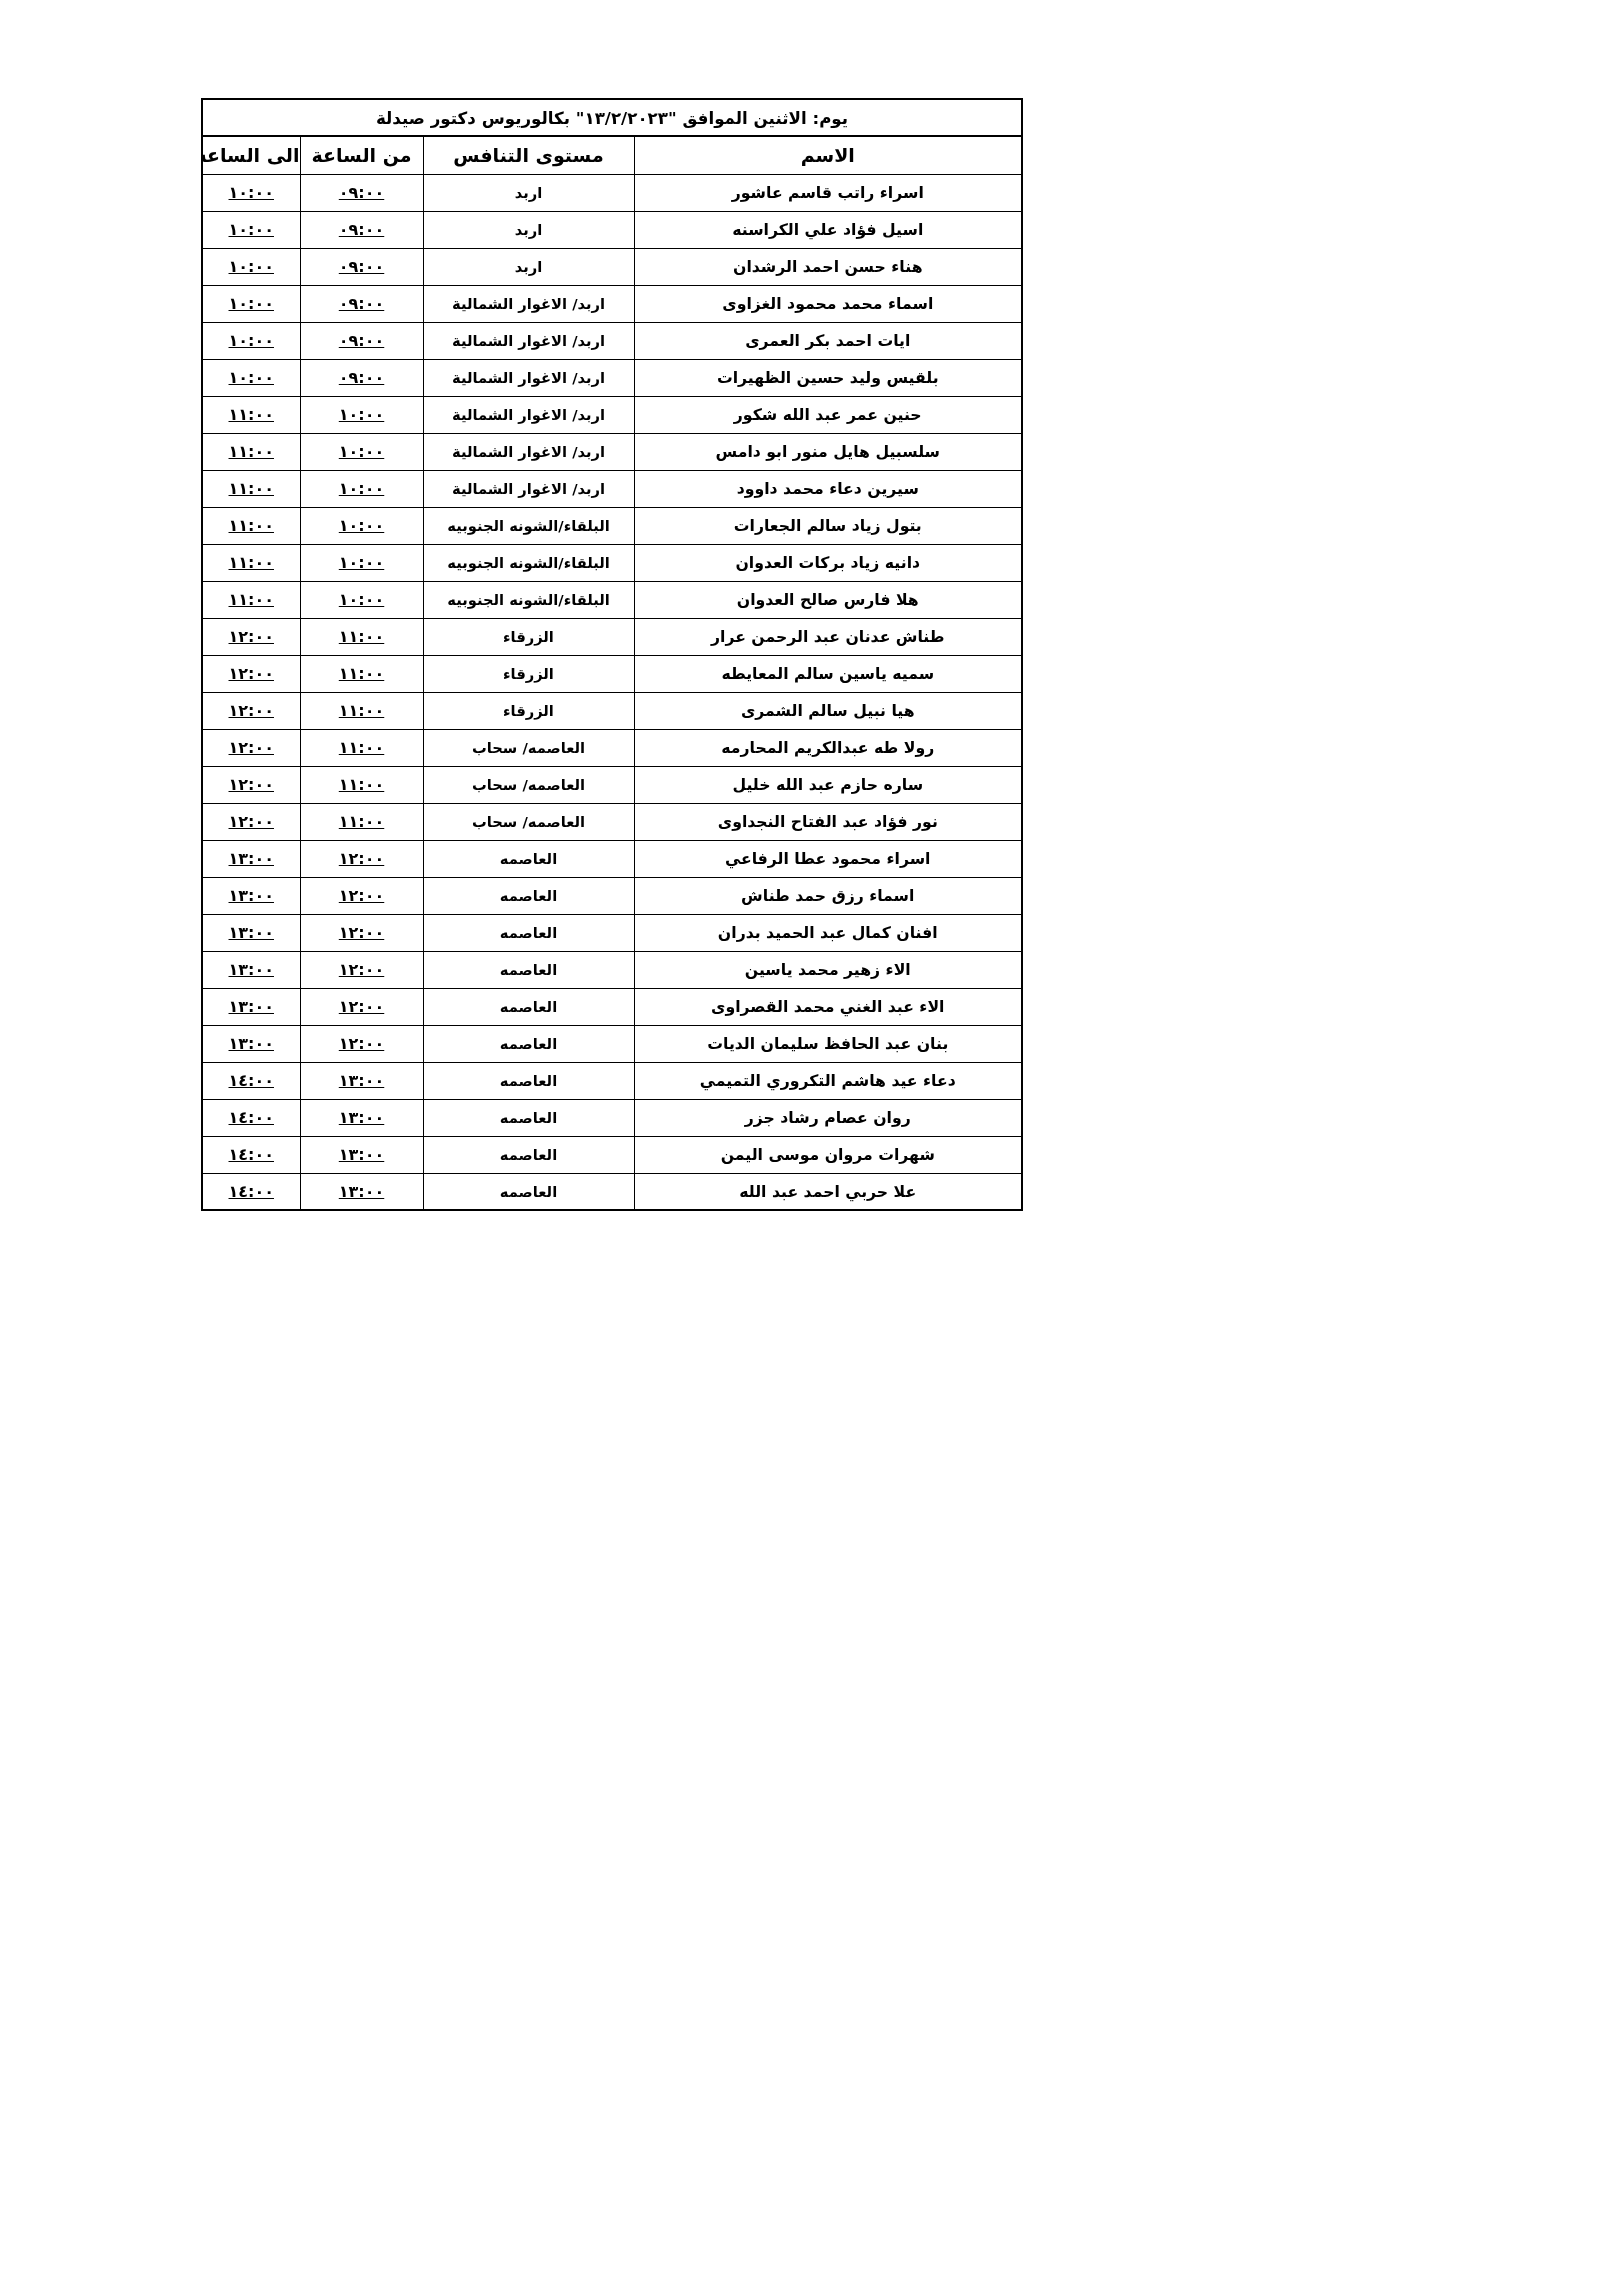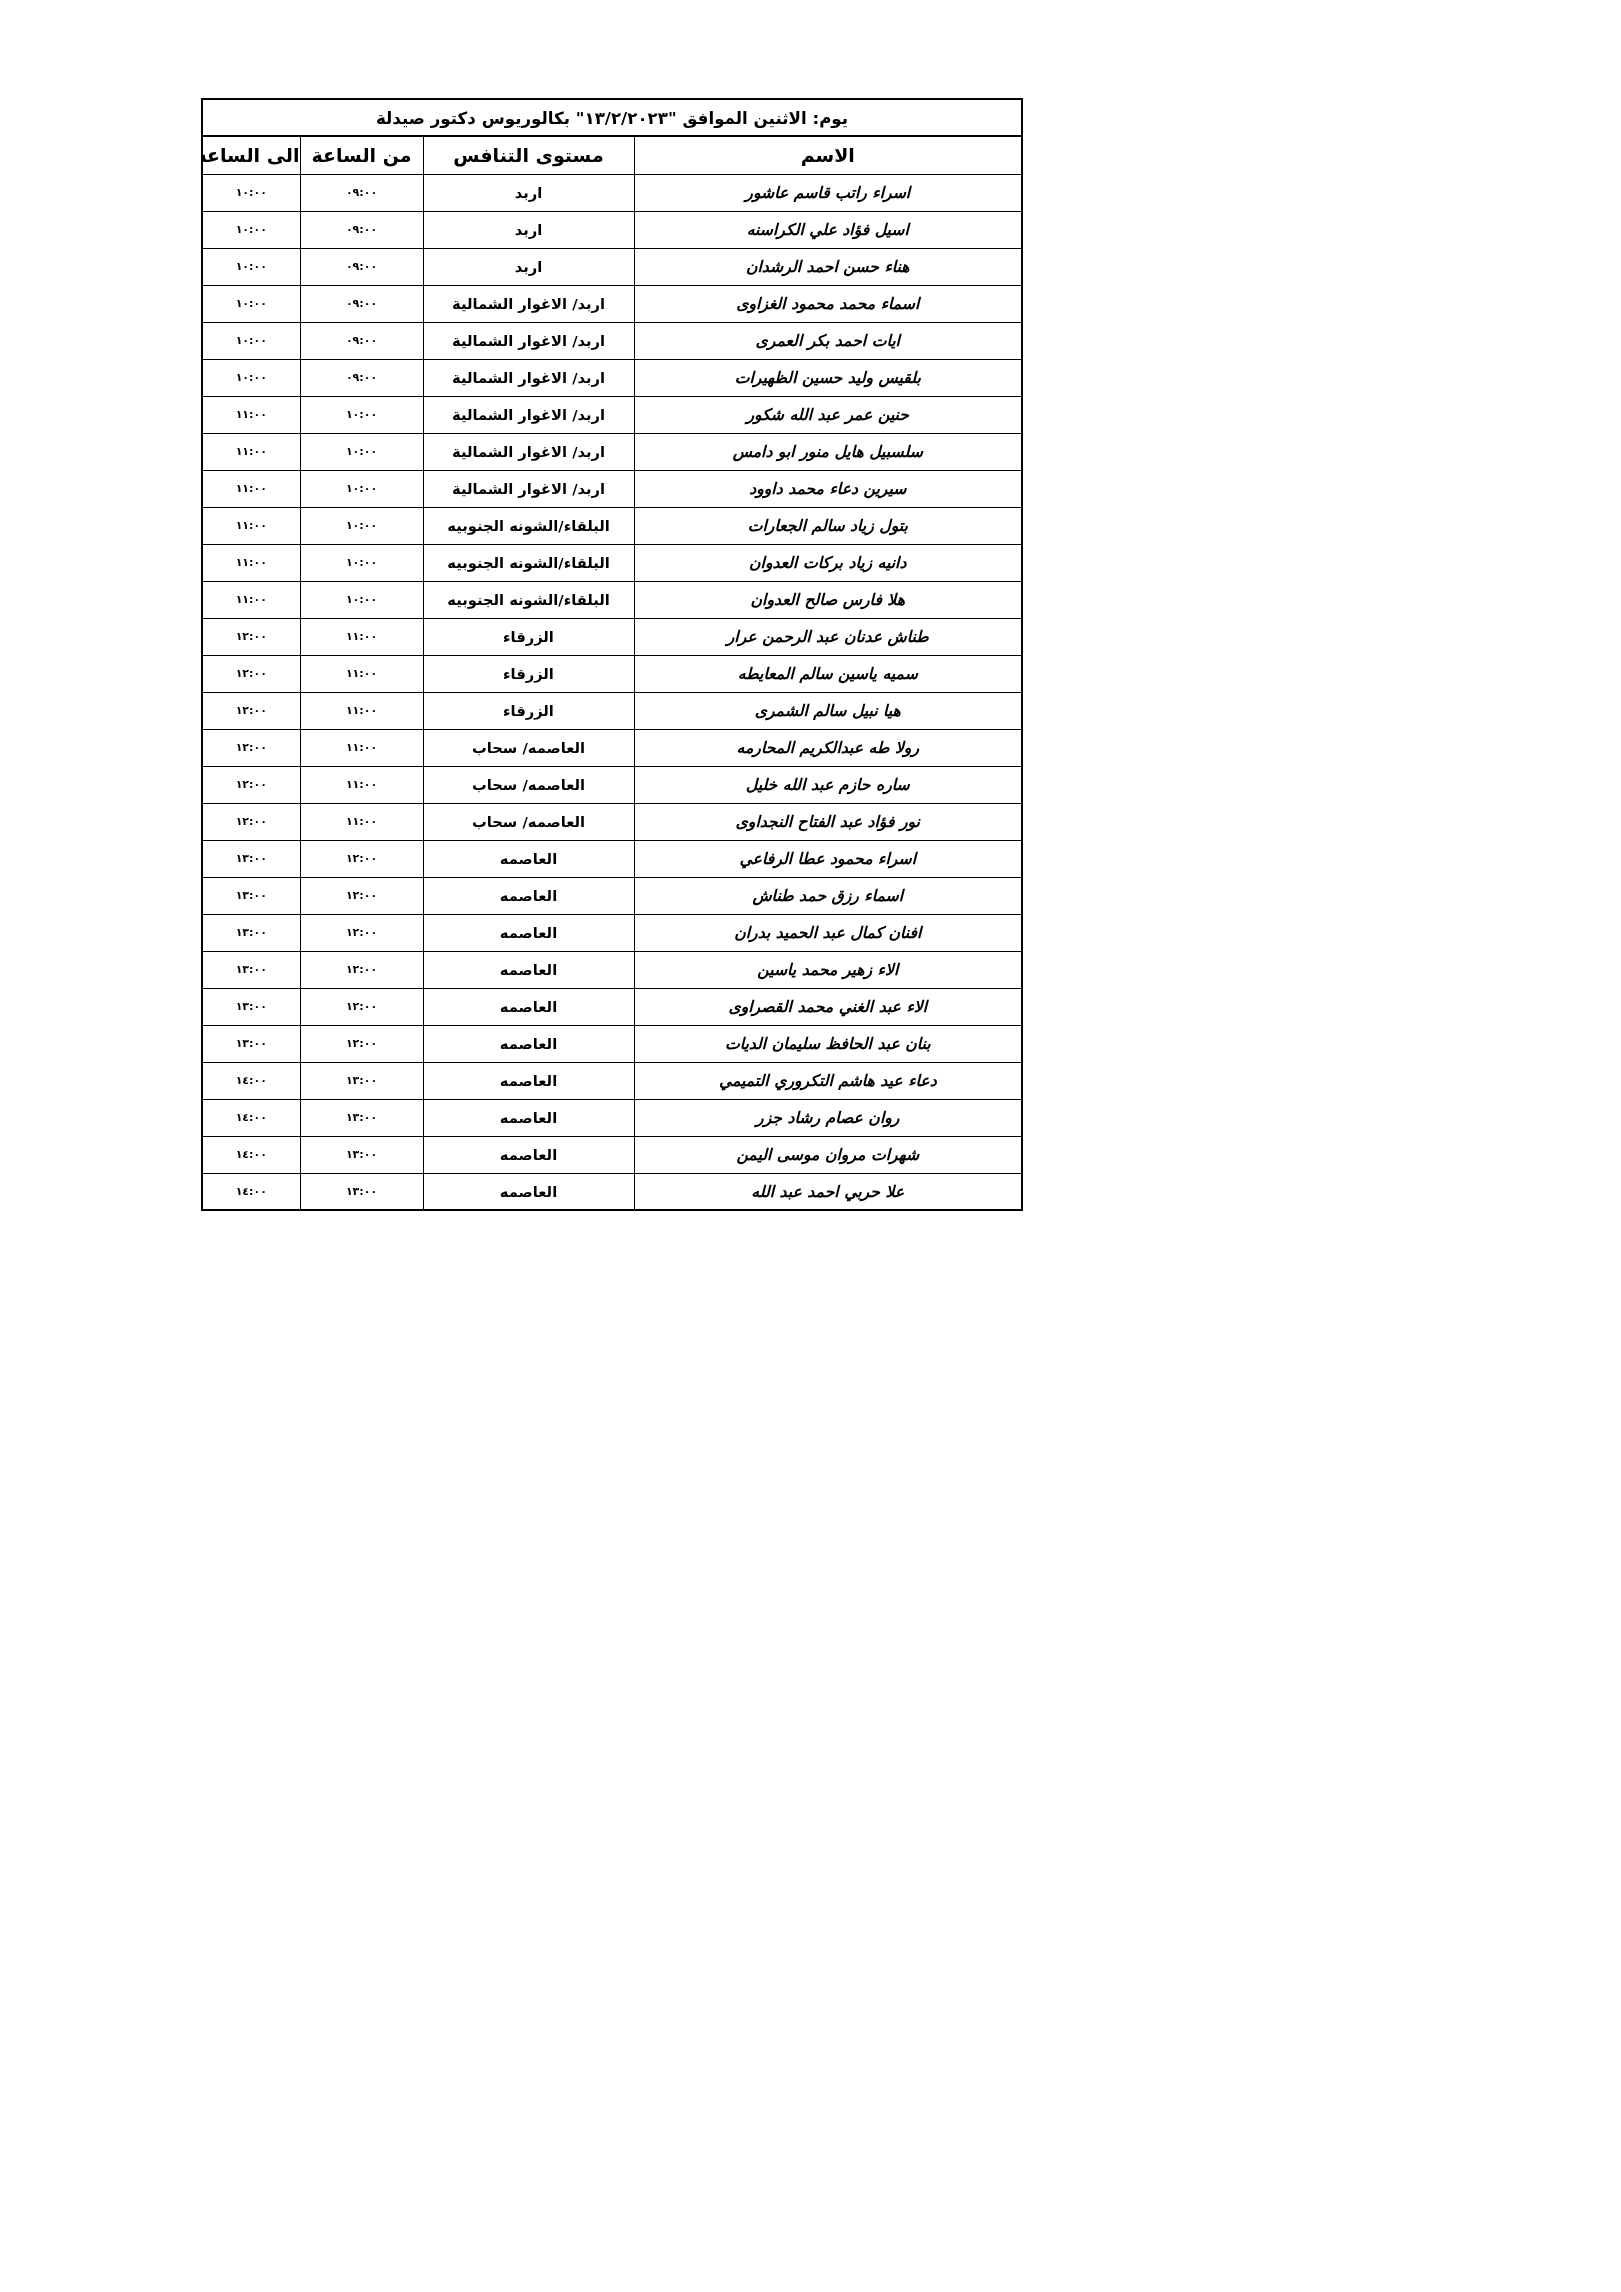--- a/index.html
+++ b/index.html
@@ -39,23 +39,23 @@
   .title-row th {
     height: 37px;
     font-size: 16.7px;
     border-bottom: 2px solid #000;
   }
   .header-row th {
     height: 38px;
     font-size: 19px;
   }
   .data-row td { height: 37px; }
-  .name-cell  { font-size: 15.7px; font-style: italic; }
+  .name-cell  { font-size: 15.7px; }
   .level-cell { font-size: 14.7px; }
-  .time-cell  { font-size: 11px; letter-spacing: 2.9px; }
+  .time-cell  { font-size: 16px; letter-spacing: 2.9px; text-decoration: underline; }
 </style>
 </head>
 <body>
 
 <div class="page">
   <table class="schedule" dir="rtl">
     <colgroup>
       <col style="width:388px">
       <col style="width:211px">
       <col style="width:123px">

